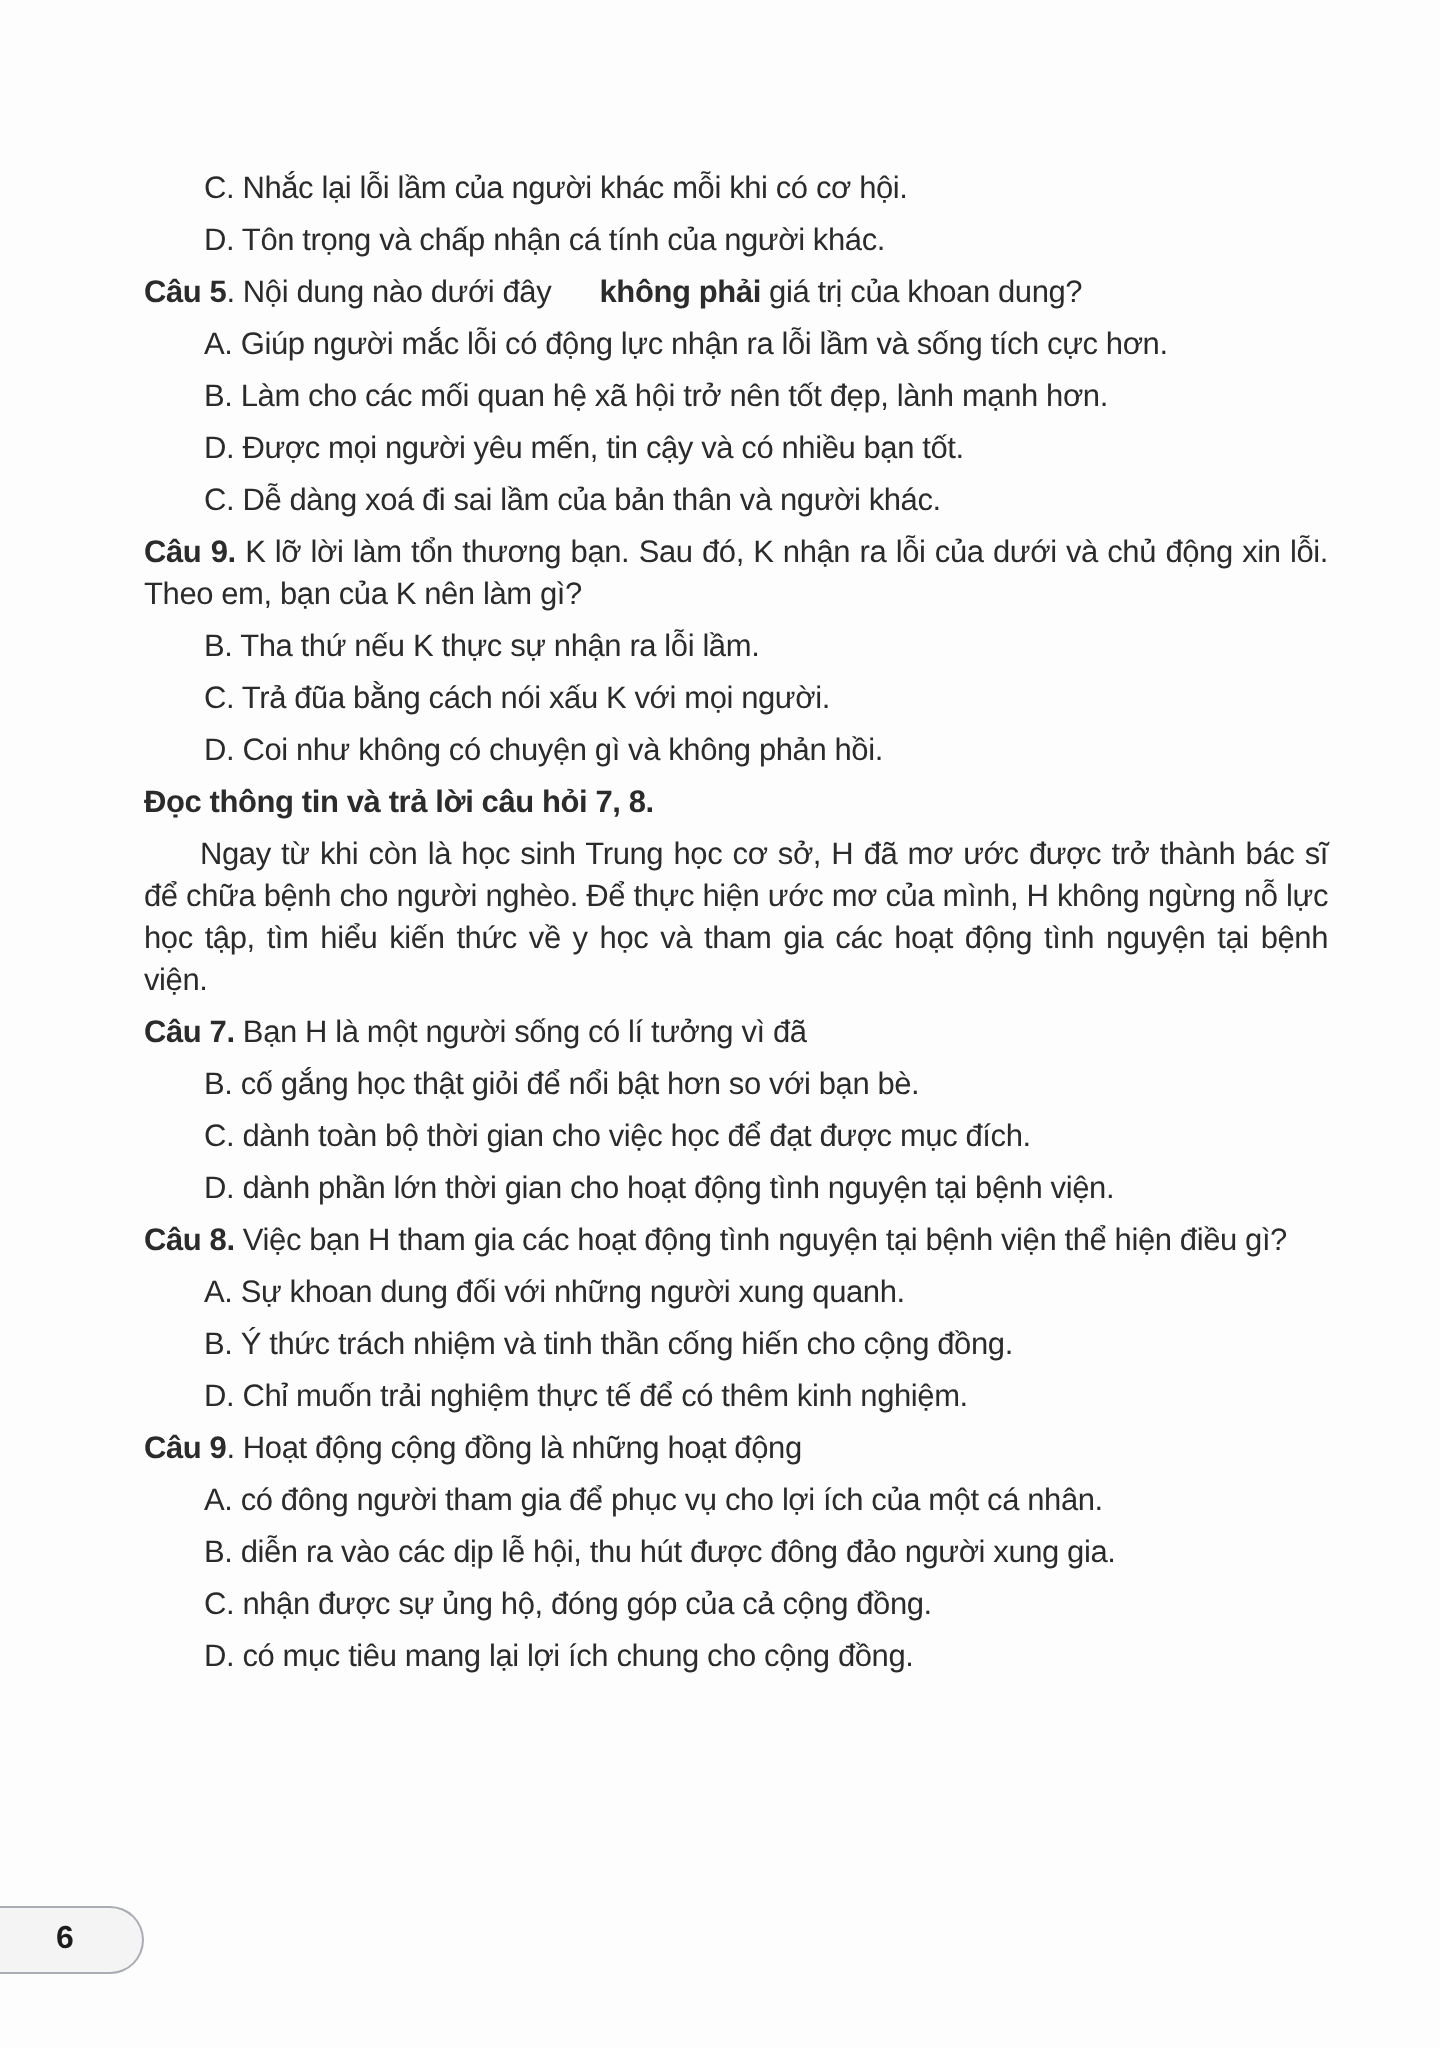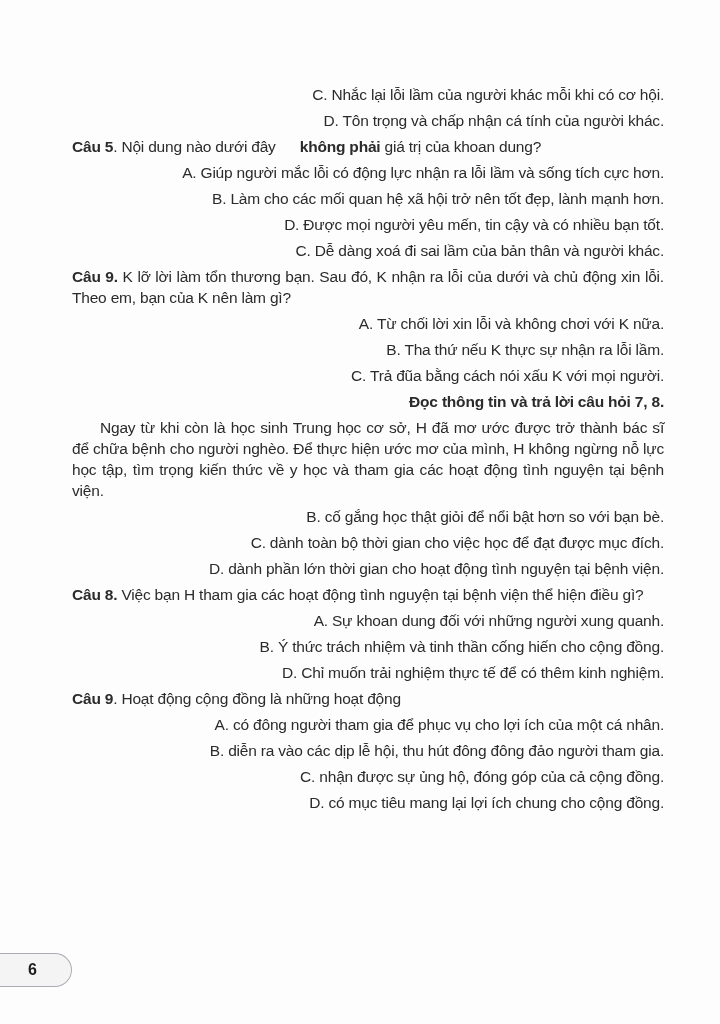--- a/index.html
+++ b/index.html
@@ -17,21 +17,21 @@
   }
   .content {
     position: absolute;
     left: 72px;
     top: 84px;
     width: 592px;
     font-size: 15.5px;
     line-height: 21px;
     letter-spacing: -0.2px;
   }
-  .content p { margin: 0 0 5px 0; text-align: right; }
+  .content p { margin: 0 0 5px 0; }
   p.option { padding-left: 30px; }
   p.question { margin-top: 2px; text-align: justify; }
   p.section-heading { font-weight: 700; margin-top: 0; }
   p.passage { text-align: justify; text-indent: 28px; }
   .q-label { font-weight: 700; }
   .bold { font-weight: 700; margin-left: 20px; }
   .page-tab {
     position: absolute;
     left: 0;
     top: 953px;
@@ -62,39 +62,40 @@
     <p class="option">C. Nhắc lại lỗi lầm của người khác mỗi khi có cơ hội.</p>
     <p class="option">D. Tôn trọng và chấp nhận cá tính của người khác.</p>
 
     <p class="question"><span class="q-label">Câu 5</span><span>. Nội dung nào dưới đây </span><span class="bold">không phải</span><span> giá trị của khoan dung?</span></p>
     <p class="option">A. Giúp người mắc lỗi có động lực nhận ra lỗi lầm và sống tích cực hơn.</p>
     <p class="option">B. Làm cho các mối quan hệ xã hội trở nên tốt đẹp, lành mạnh hơn.</p>
     <p class="option">D. Được mọi người yêu mến, tin cậy và có nhiều bạn tốt.</p>
     <p class="option">C. Dễ dàng xoá đi sai lầm của bản thân và người khác.</p>
 
     <p class="question"><span class="q-label">Câu 9.</span><span> K lỡ lời làm tổn thương bạn. Sau đó, K nhận ra lỗi của dưới và chủ động xin lỗi. Theo em, bạn của K nên làm gì?</span></p>
-    <p class="option">A. Từ chối lời xin lỗi và không chơi với K nữa.</p>
     <p class="option">B. Tha thứ nếu K thực sự nhận ra lỗi lầm.</p>
     <p class="option">C. Trả đũa bằng cách nói xấu K với mọi người.</p>
+    <p class="option">D. Coi như không có chuyện gì và không phản hồi.</p>
 
     <p class="section-heading">Đọc thông tin và trả lời câu hỏi 7, 8.</p>
-    <p class="passage">Ngay từ khi còn là học sinh Trung học cơ sở, H đã mơ ước được trở thành bác sĩ để chữa bệnh cho người nghèo. Để thực hiện ước mơ của mình, H không ngừng nỗ lực học tập, tìm trọng kiến thức về y học và tham gia các hoạt động tình nguyện tại bệnh viện.</p>
+    <p class="passage">Ngay từ khi còn là học sinh Trung học cơ sở, H đã mơ ước được trở thành bác sĩ để chữa bệnh cho người nghèo. Để thực hiện ước mơ của mình, H không ngừng nỗ lực học tập, tìm hiểu kiến thức về y học và tham gia các hoạt động tình nguyện tại bệnh viện.</p>
 
+    <p class="question"><span class="q-label">Câu 7.</span><span> Bạn H là một người sống có lí tưởng vì đã</span></p>
     <p class="option">B. cố gắng học thật giỏi để nổi bật hơn so với bạn bè.</p>
     <p class="option">C. dành toàn bộ thời gian cho việc học để đạt được mục đích.</p>
     <p class="option">D. dành phần lớn thời gian cho hoạt động tình nguyện tại bệnh viện.</p>
 
     <p class="question"><span class="q-label">Câu 8.</span><span> Việc bạn H tham gia các hoạt động tình nguyện tại bệnh viện thể hiện điều gì?</span></p>
     <p class="option">A. Sự khoan dung đối với những người xung quanh.</p>
     <p class="option">B. Ý thức trách nhiệm và tinh thần cống hiến cho cộng đồng.</p>
     <p class="option">D. Chỉ muốn trải nghiệm thực tế để có thêm kinh nghiệm.</p>
 
     <p class="question"><span class="q-label">Câu 9</span><span>. Hoạt động cộng đồng là những hoạt động</span></p>
     <p class="option">A. có đông người tham gia để phục vụ cho lợi ích của một cá nhân.</p>
-    <p class="option">B. diễn ra vào các dịp lễ hội, thu hút đông đông đảo người tham gia.</p>
+    <p class="option">B. diễn ra vào các dịp lễ hội, thu hút được đông đảo người xung gia.</p>
     <p class="option">C. nhận được sự ủng hộ, đóng góp của cả cộng đồng.</p>
     <p class="option">D. có mục tiêu mang lại lợi ích chung cho cộng đồng.</p>
 
   </div>
 
   <div class="page-tab">
     <span class="num">6</span>
   </div>
 </div>
 

